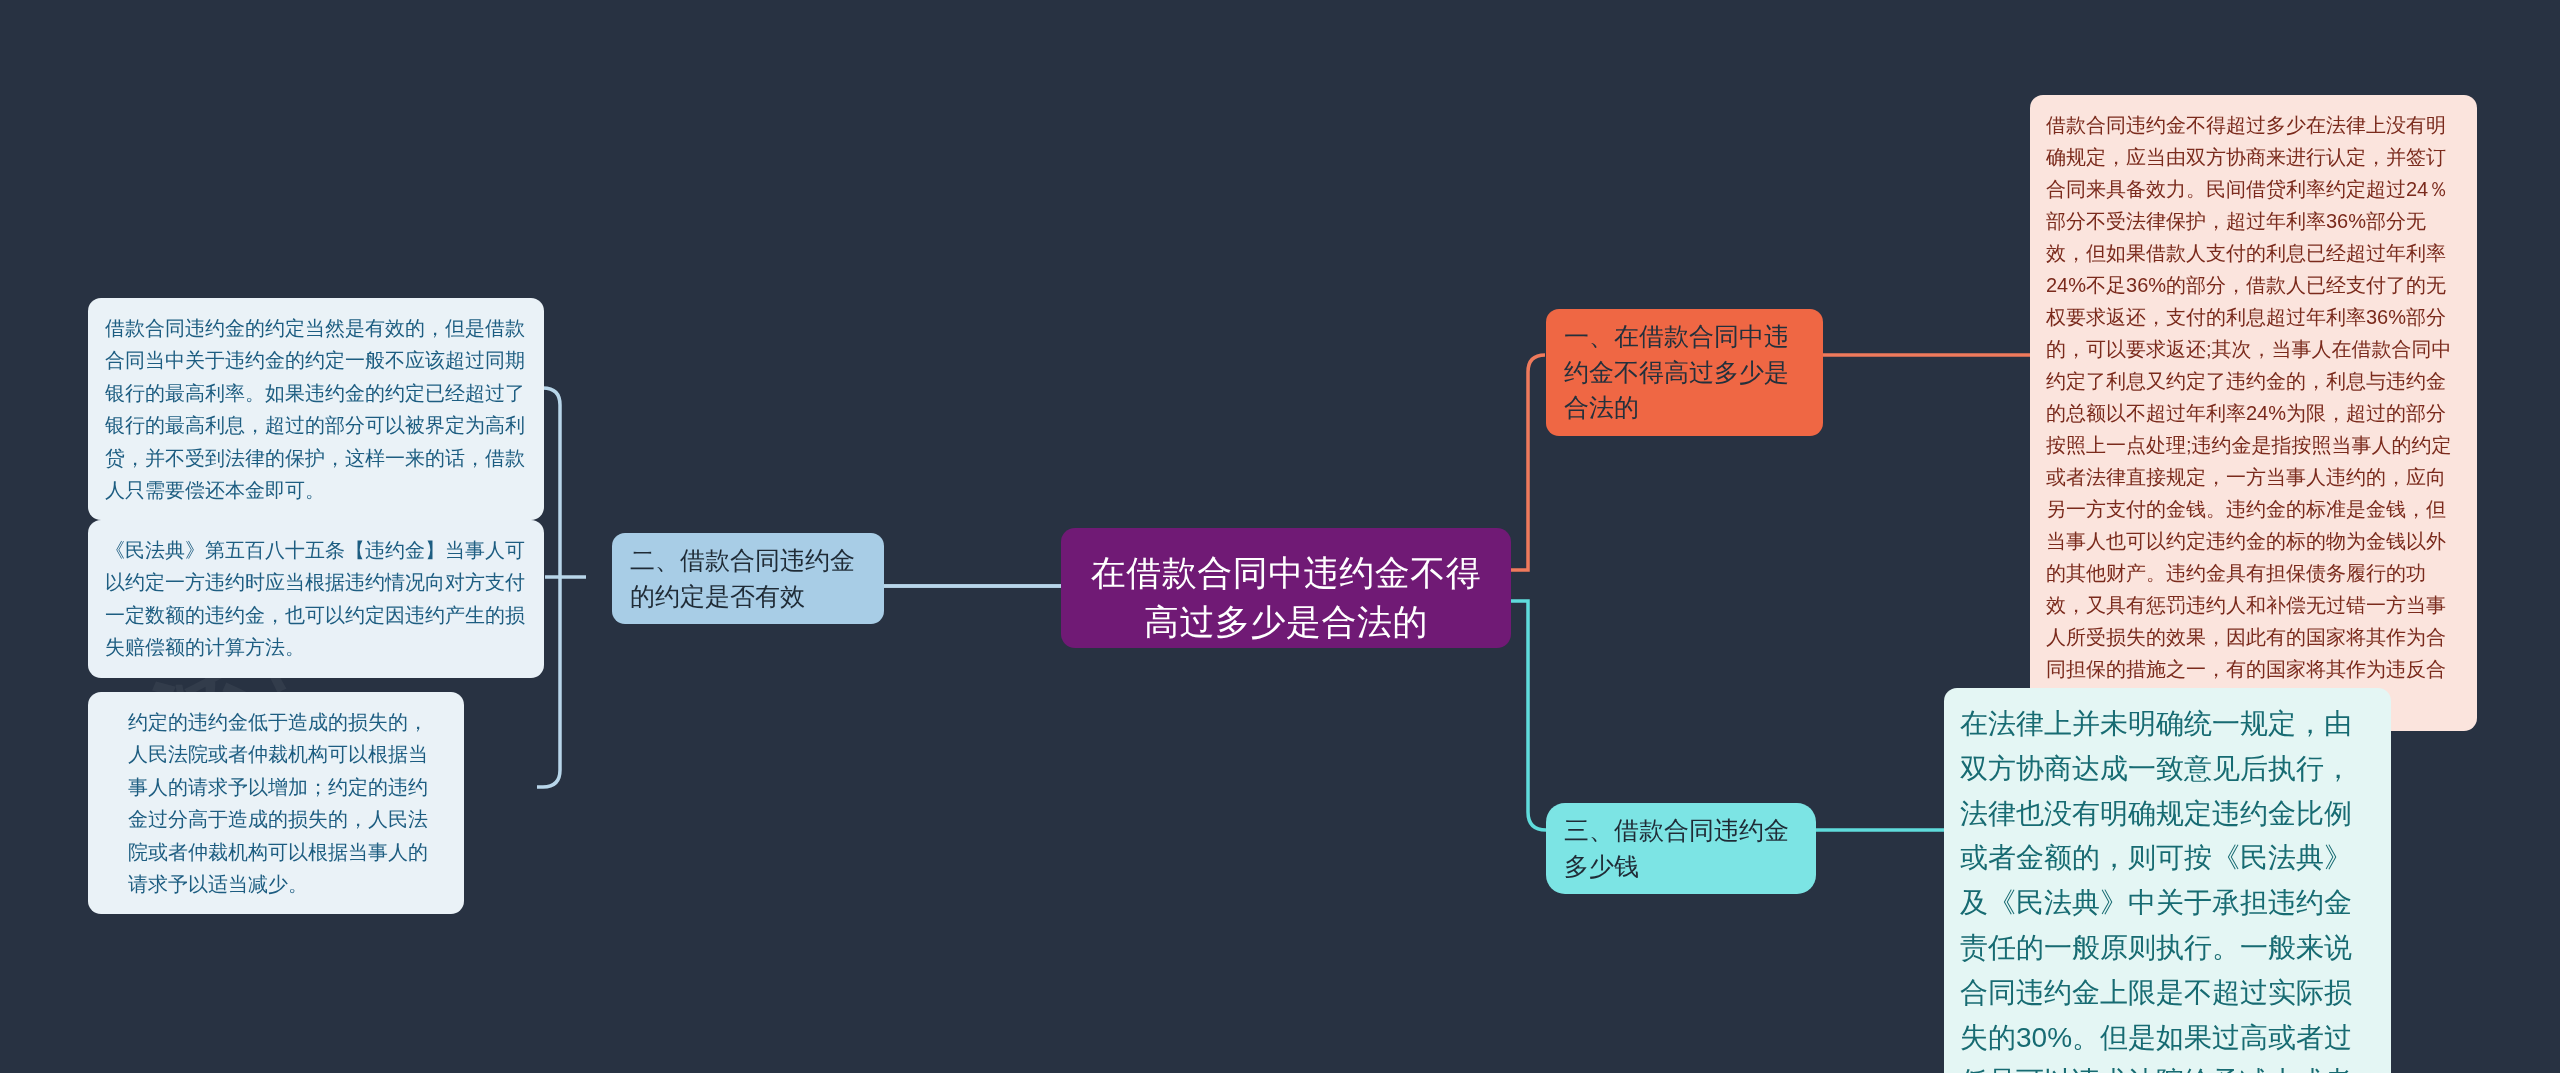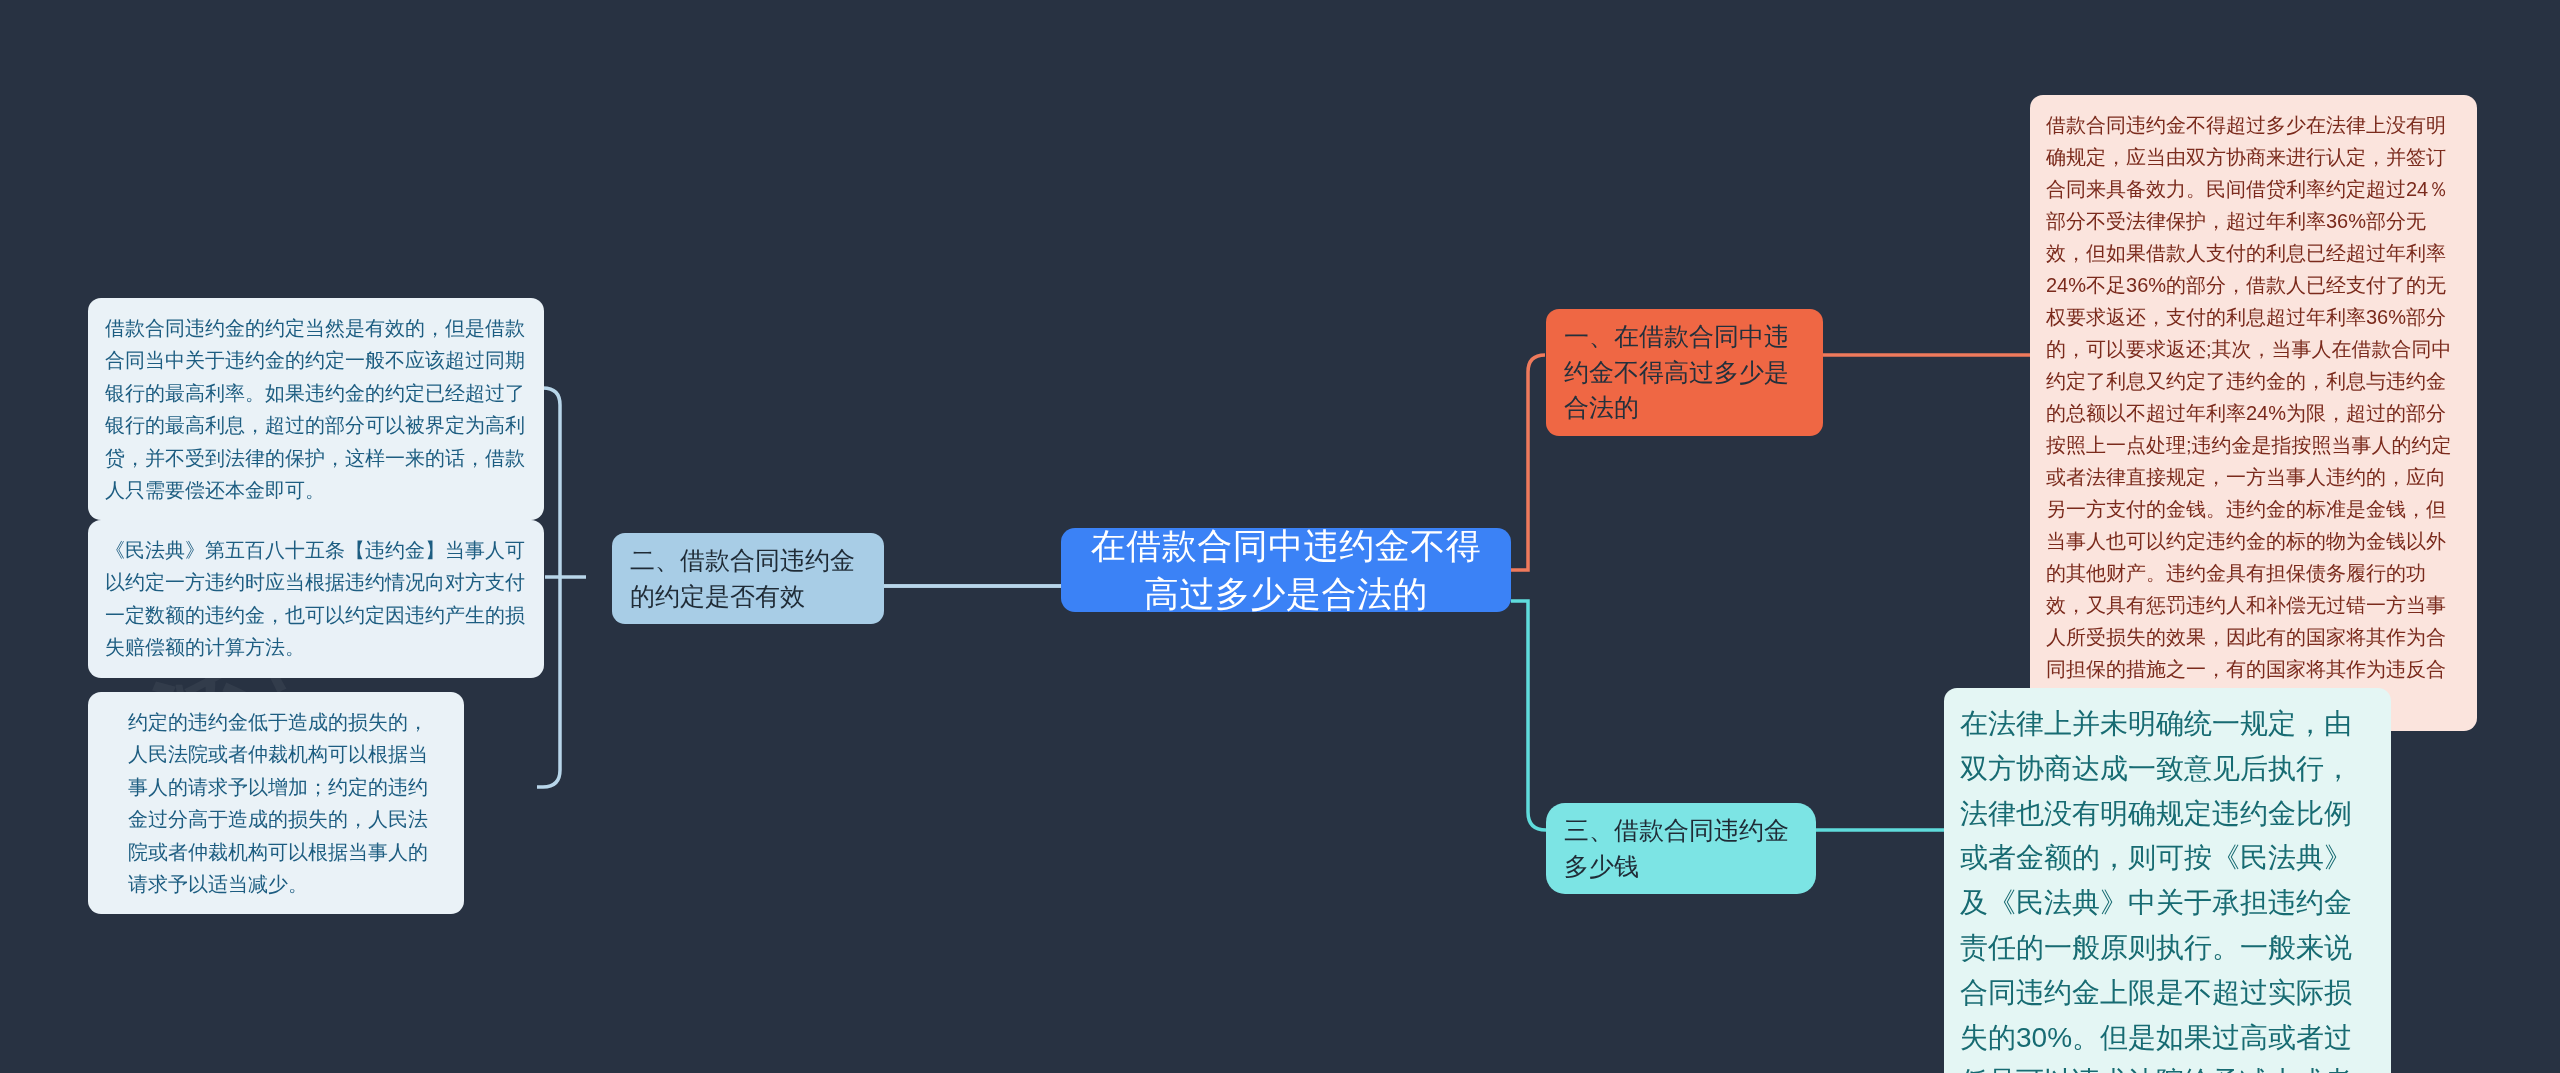--- a/index.html
+++ b/index.html
@@ -26,34 +26,34 @@
     left: 0; top: 0;
     width: 2560px;
     height: 1073px;
     pointer-events: none;
   }
 
   .node {
     position: absolute;
     border-radius: 12px;
     display: flex;
-    align-items: center;
+    align-items: flex-end;
   }
 
   
   .root {
     left: 1061px;
     top: 528px;
     width: 450px;
-    height: 84px;
-    background: #3b82f6;
+    height: 120px;
+    background: #701a75;
     border-radius: 14px;
     justify-content: center;
     text-align: center;
-    padding: 20px 18px;
+    padding: 2px 18px;
   }
   .root .txt {
     color: #ffffff;
     font-size: 35px;
     line-height: 1.38;
     letter-spacing: 0.5px;
   }
 
   
   .branch {

